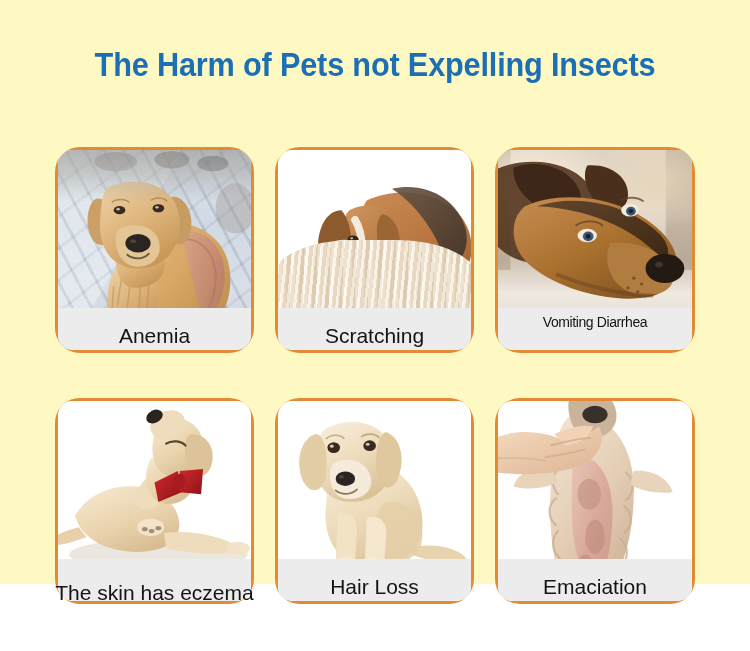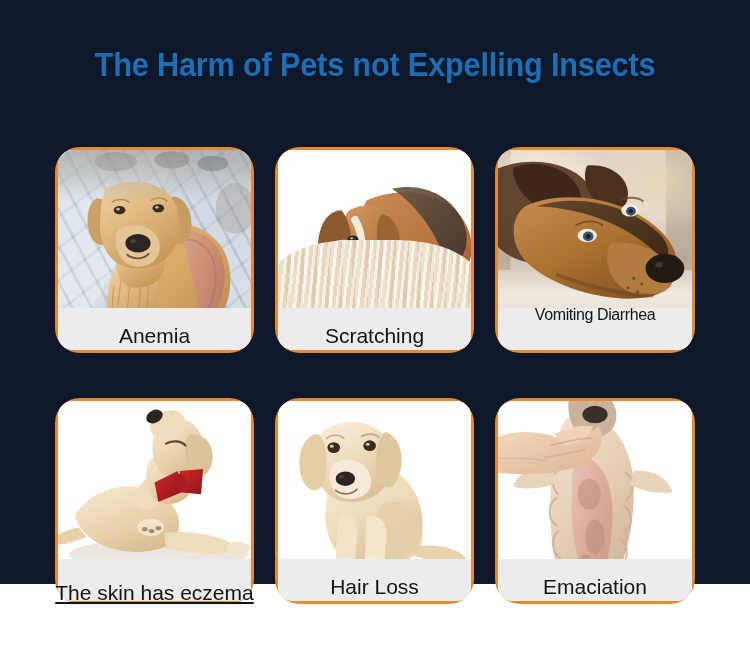--- a/index.html
+++ b/index.html
@@ -10,21 +10,21 @@
     width: 750px;
     height: 651px;
     overflow: hidden;
     font-family: "Liberation Sans", "DejaVu Sans", sans-serif;
   }
 
   #poster {
     position: relative;
     width: 750px;
     height: 584px;
-    background: #0f172a;
+    background: #fef9c3;
     box-sizing: border-box;
   }
 
   
   #title {
     position: absolute;
     top: 46px;
     left: 0;
     width: 750px;
     text-align: center;
@@ -86,28 +86,27 @@
     right: -6px;
     bottom: 3px;
     text-align: center;
     font-size: 21px;
     line-height: 23px;
     color: #141414;
     font-family: "Liberation Sans", "DejaVu Sans", sans-serif;
     z-index: 4;
   }
   .label-text.tight {
-    font-size: 16px;
+    font-size: 14px;
     letter-spacing: -0.4px;
-    bottom: 24px;
+    bottom: 16px;
   }
   .label-text.two-line {
     bottom: -4px;
     line-height: 24px;
-    text-decoration: underline;
   }
 
   
   .scene { position:absolute; inset:0; }
 
   
   .bg-pavement {
     background:
       linear-gradient(120deg, rgba(255,255,255,.35) 0 40%, rgba(0,0,0,0) 41%),
       linear-gradient(180deg,#c9d4e0 0%, #bdc9d8 35%, #c6d0dc 70%, #b8c3d2 100%);

